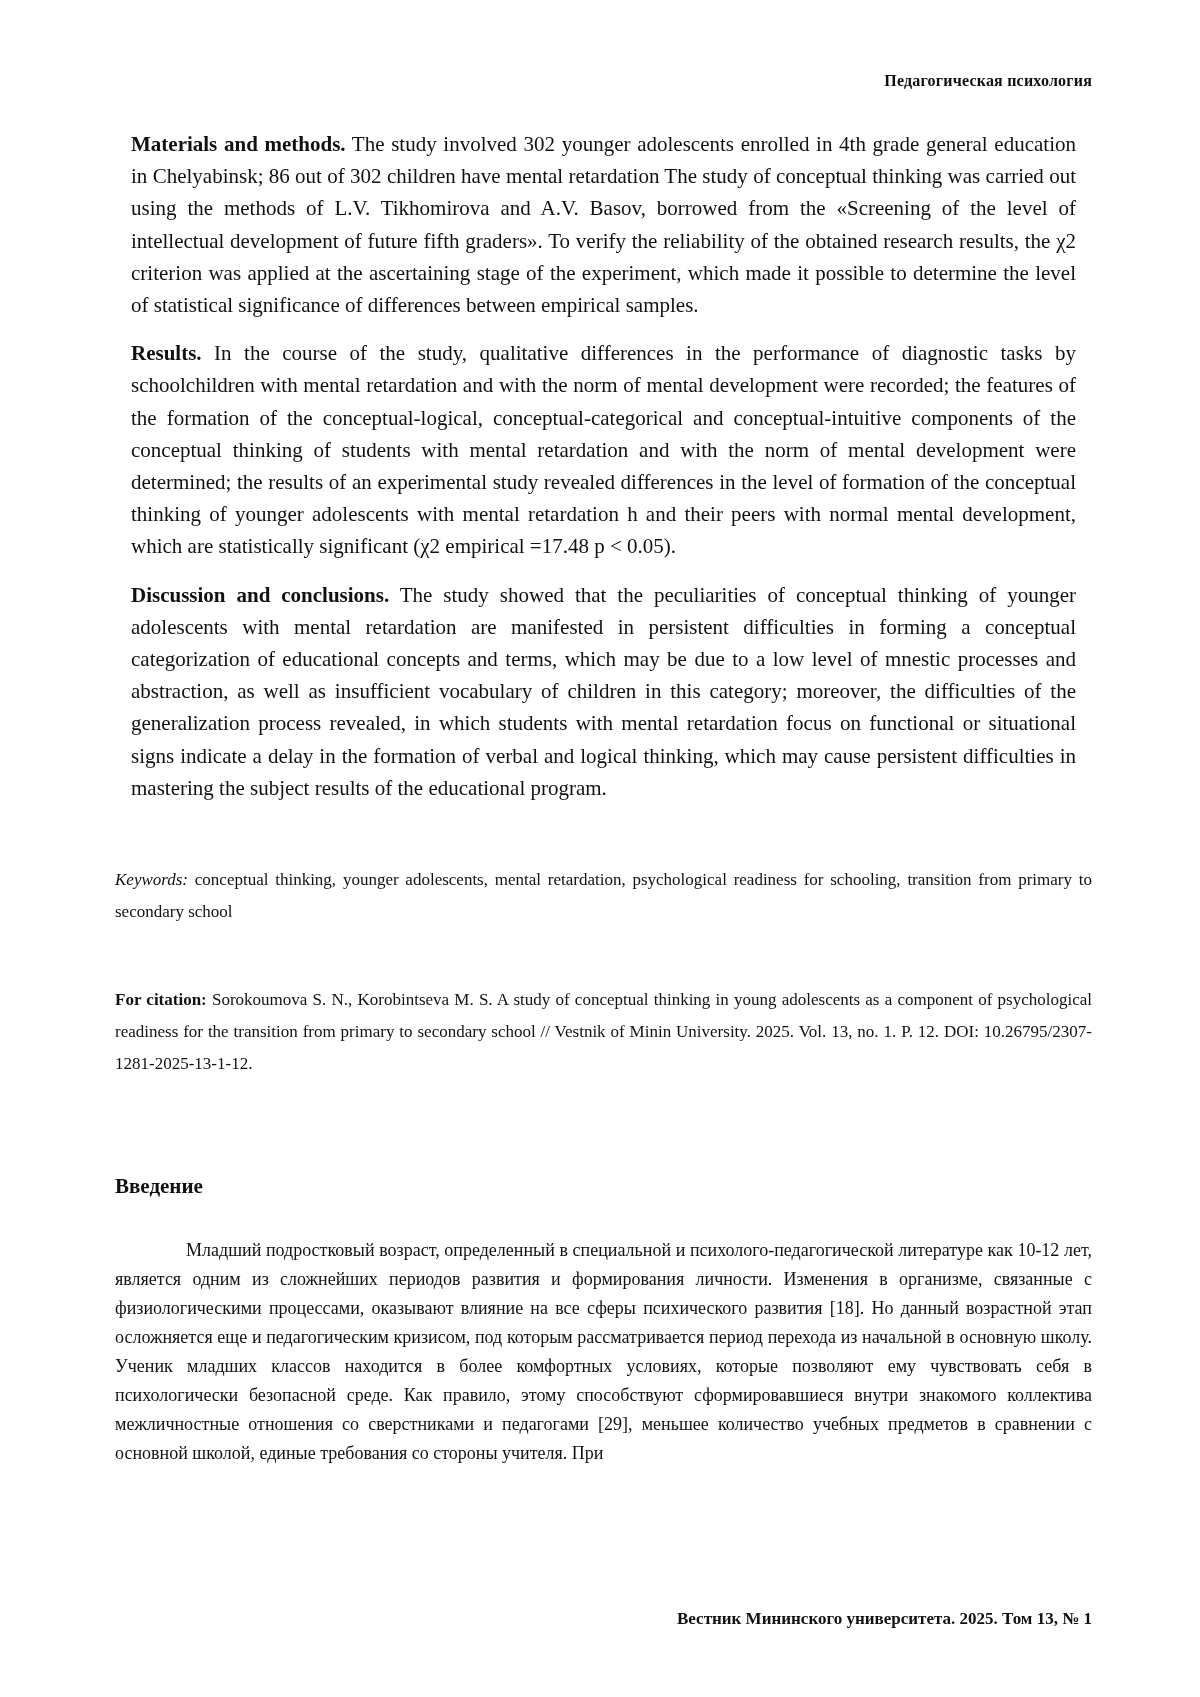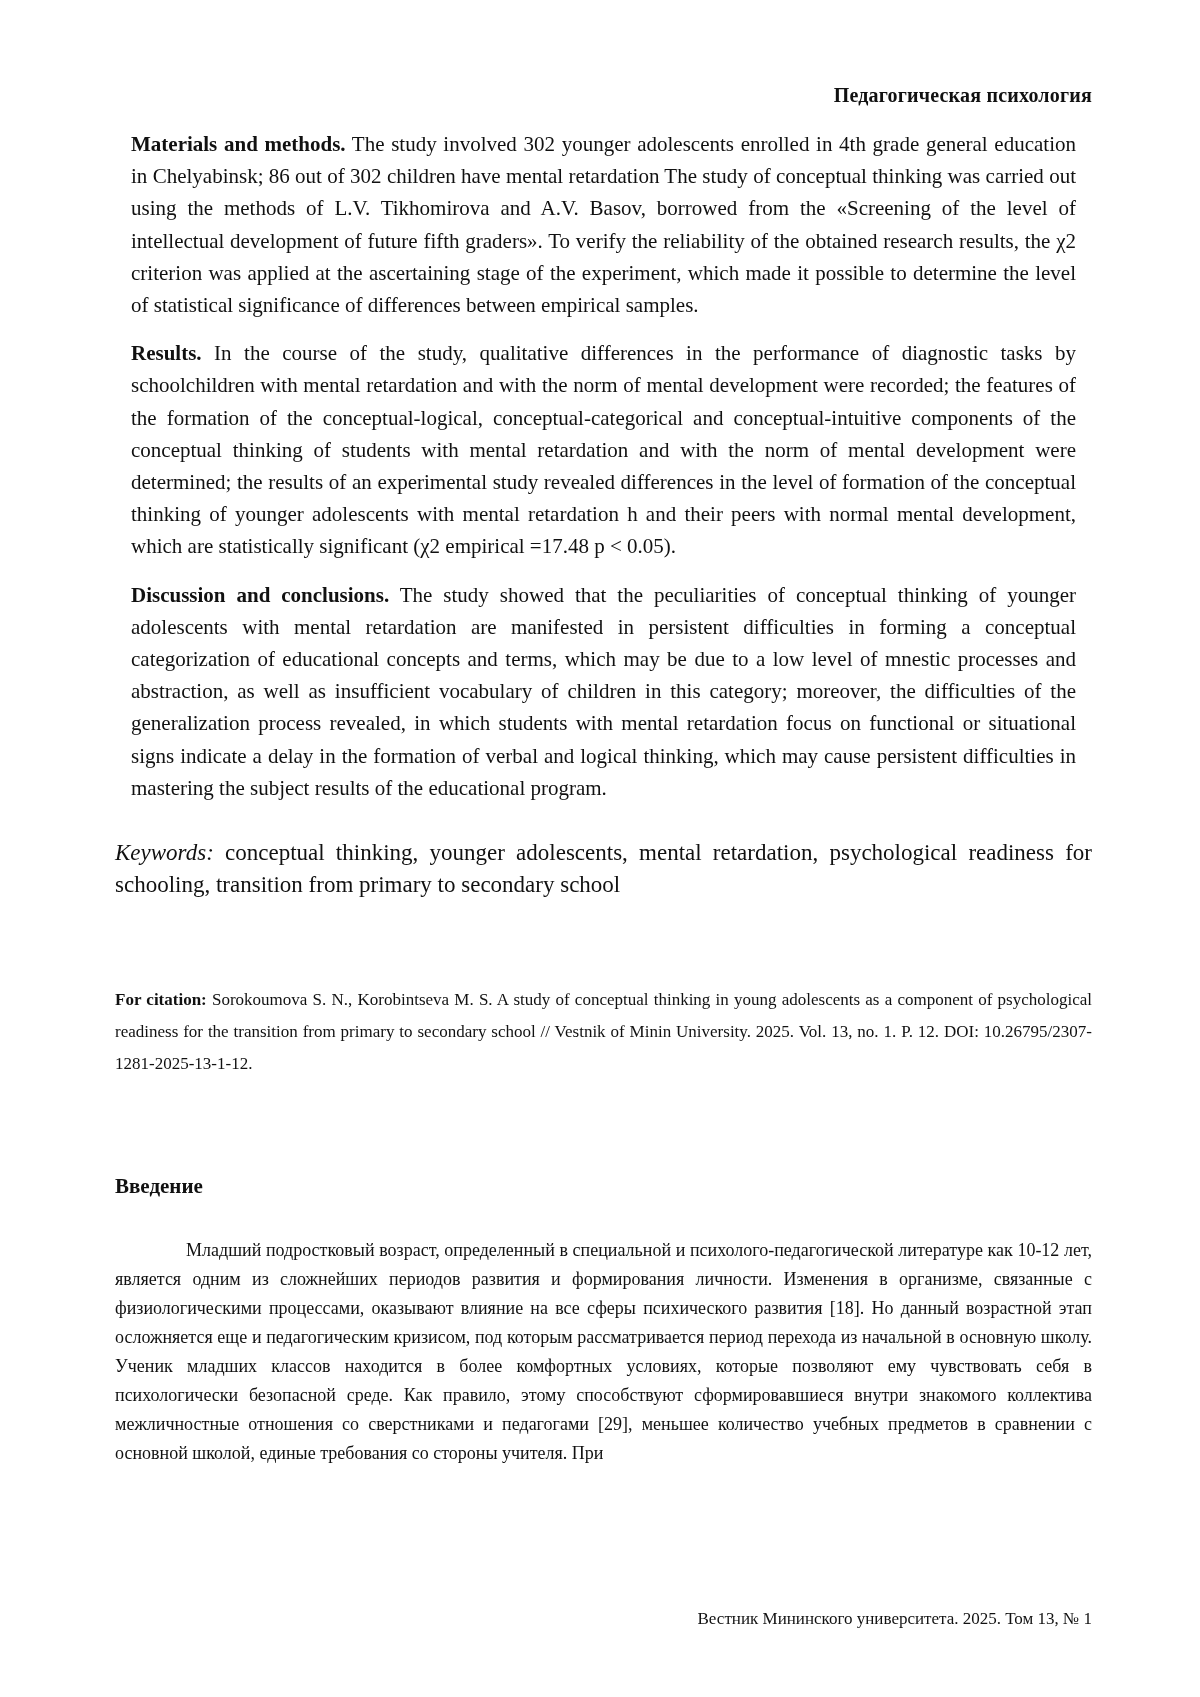--- a/index.html
+++ b/index.html
@@ -16,47 +16,47 @@
     color: #111111;
   }
   .page {
     position: absolute;
     left: 115px;
     top: 0;
     width: 977px;
   }
   .running-head {
     position: absolute;
-    top: 84px;
+    top: 72px;
     right: 0;
     font-weight: bold;
-    font-size: 20px;
+    font-size: 16px;
     letter-spacing: 0.2px;
   }
   .abstract {
     position: absolute;
     top: 112px;
     left: 0;
     width: 977px;
     font-size: 21px;
     line-height: 32.2px;
     text-align: justify;
   }
   .abstract p {
     margin: 16px;
   }
   .abstract b {
     font-weight: bold;
   }
   .keywords {
     position: absolute;
-    top: 837px;
+    top: 864px;
     left: 0;
     width: 977px;
-    font-size: 23px;
+    font-size: 17px;
     line-height: 32.2px;
     text-align: justify;
     margin: 0;
   }
   .keywords i { font-style: italic; }
   .citation {
     position: absolute;
     top: 984px;
     left: 0;
     width: 977px;
@@ -83,21 +83,21 @@
     font-size: 18px;
     line-height: 29px;
     text-align: justify;
     margin: 0;
     text-indent: 71px;
   }
   .running-foot {
     position: absolute;
     top: 1609px;
     right: 0;
-    font-weight: normal;
+    font-weight: bold;
     font-size: 17px;
   }
 </style>
 </head>
 <body>
 
 <div class="page">
 
   <div class="running-head">Педагогическая психология</div>
 

